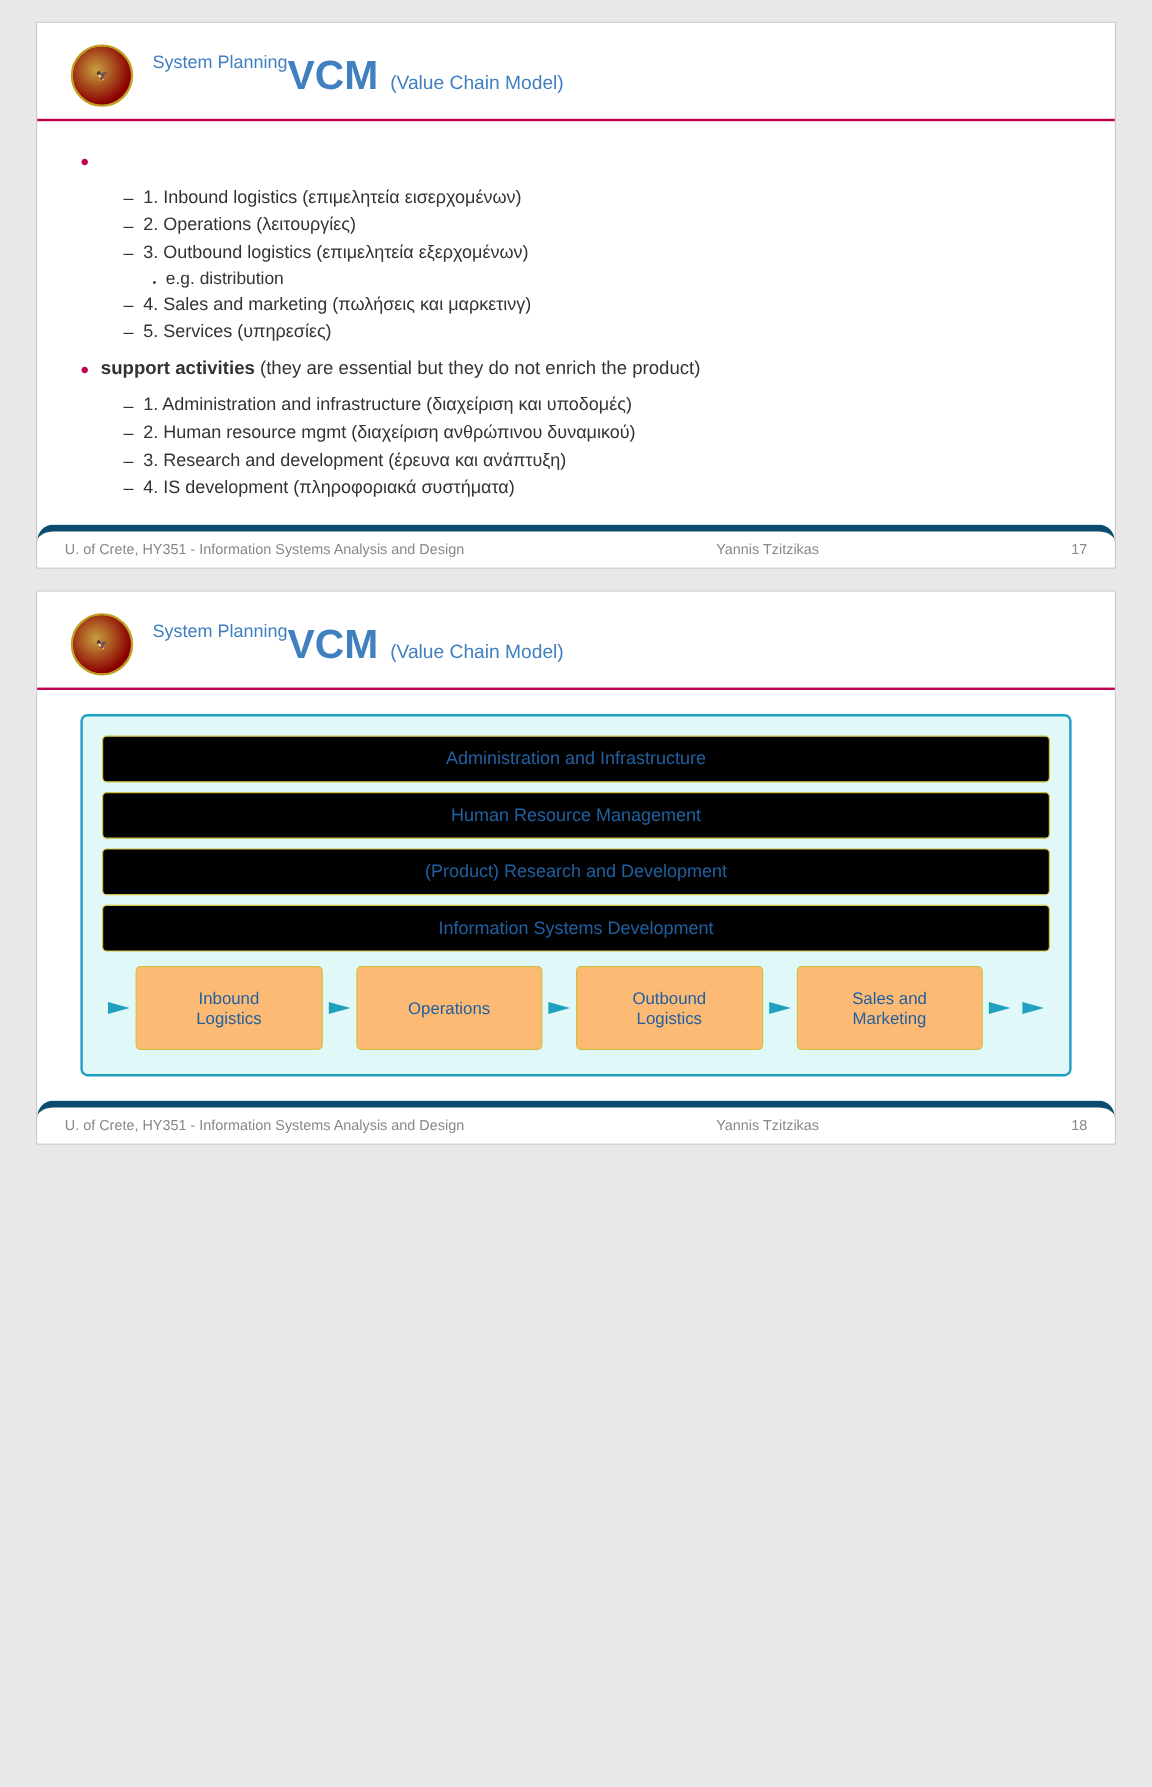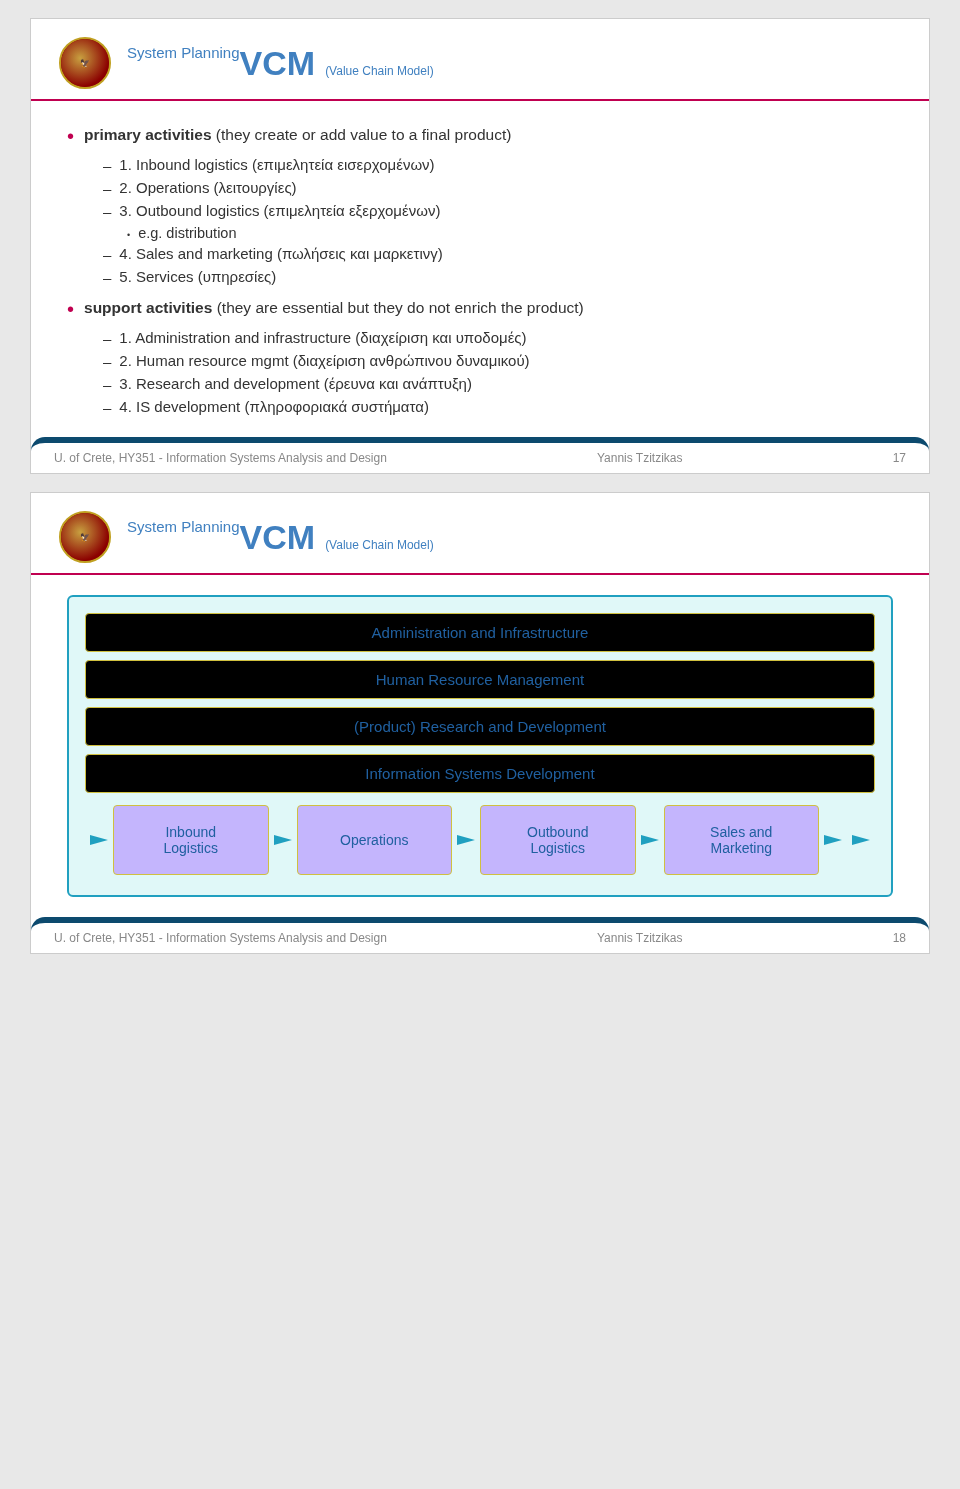--- a/index.html
+++ b/index.html
@@ -77,21 +77,21 @@
     }
 
     .vcm-big {
       color: #4080c0;
       font-size: 34px;
       font-weight: bold;
     }
 
     .vcm-sub {
       color: #4080c0;
-      font-size: 12px;
+      font-size: 16px;
     }
 
     .slide-body {
       padding: 22px 36px 16px 36px;
     }
 
     .bullet-main {
       display: flex;
       align-items: flex-start;
       gap: 10px;
@@ -193,21 +193,21 @@
       display: flex;
       align-items: center;
       justify-content: center;
       color: #20a0c0;
       font-size: 22px;
       padding: 0 3px;
       flex-shrink: 0;
     }
 
     .primary-box {
-      background: #c4b5fd;
+      background: #fdba74;
       border: 1.5px solid #d0c040;
       border-radius: 4px;
       text-align: center;
       padding: 14px 8px;
       font-size: 14px;
       color: #2060a0;
       font-weight: 500;
       flex: 1;
       display: flex;
       align-items: center;
@@ -229,23 +229,20 @@
         <span class="vcm-big">VCM</span>
         <span class="vcm-sub">(Value Chain Model)</span>
       </div>
     </div>
   </div>
 
   <div class="slide-body">
 
     <div class="bullet-main">
       <span class="bullet-dot">•</span>
-      <div class="bullet-text">
-        <span class="bold-dark">primary activities</span><span class="normal-weight"> (they create or add value to a final product)</span>
-      </div>
     </div>
 
     <div class="sub-list">
       <div class="sub-item">
         <span class="dash">–</span>
         <span>1.  Inbound logistics (επιμελητεία εισερχομένων)</span>
       </div>
       <div class="sub-item">
         <span class="dash">–</span>
         <span>2.  Operations (λειτουργίες)</span>

